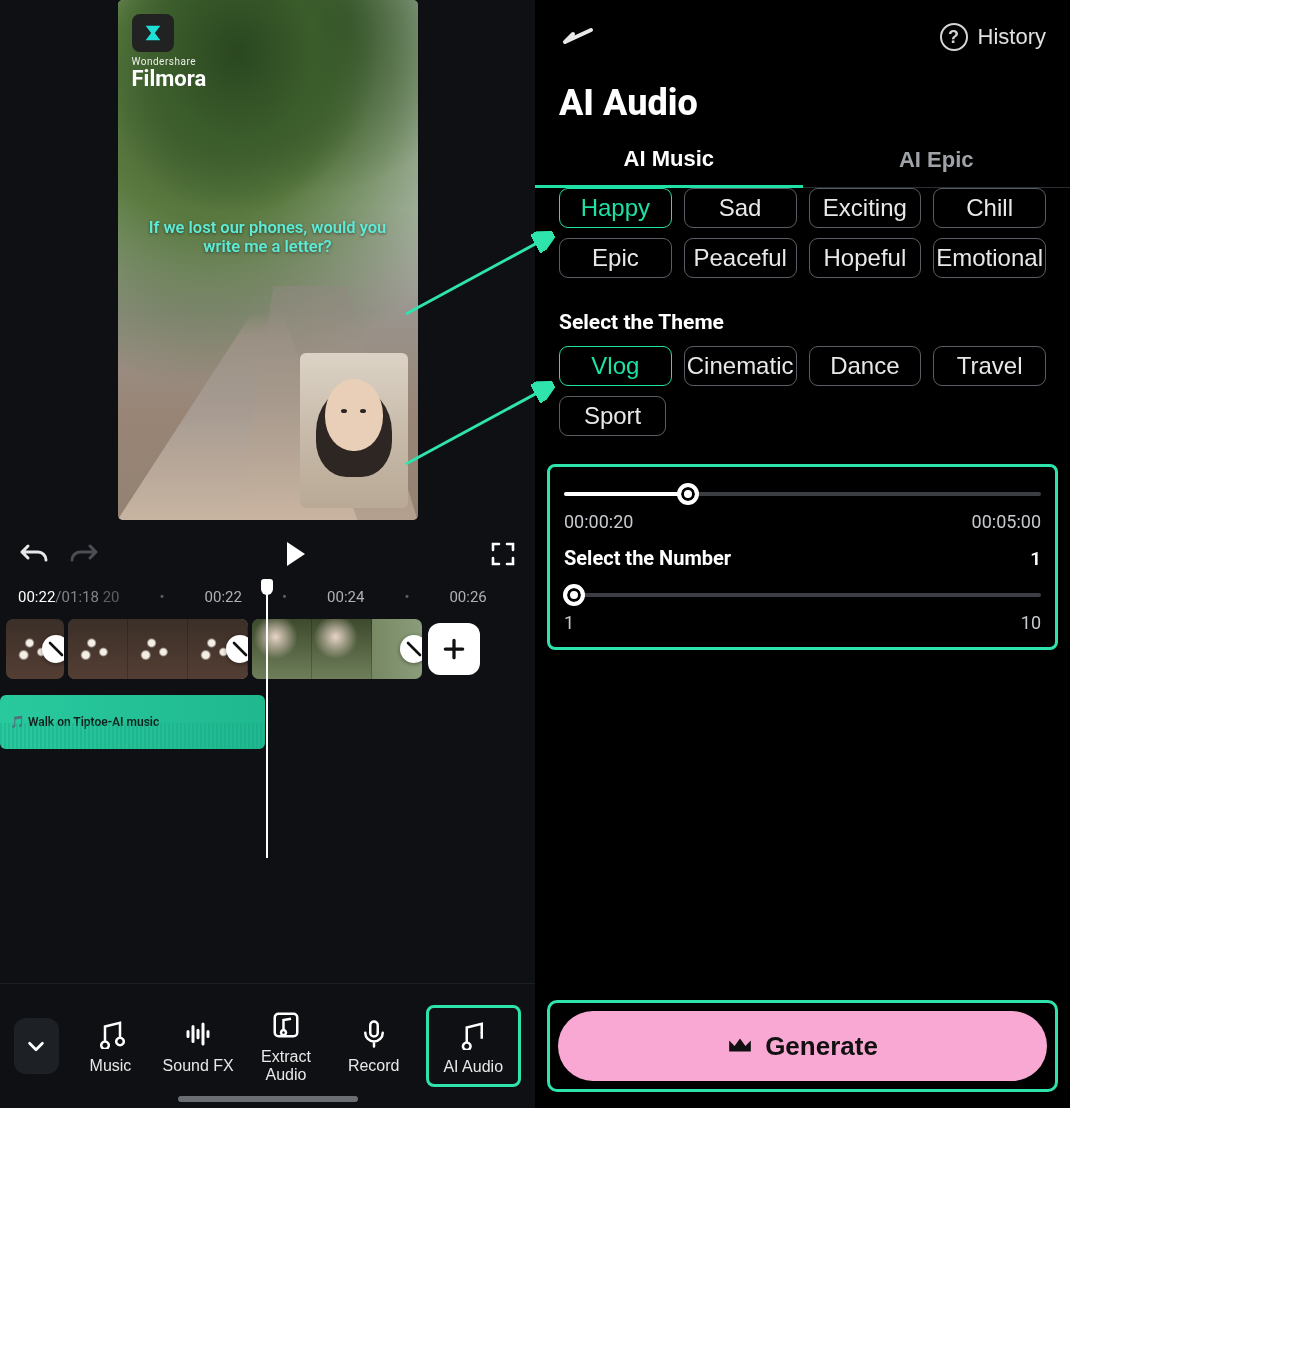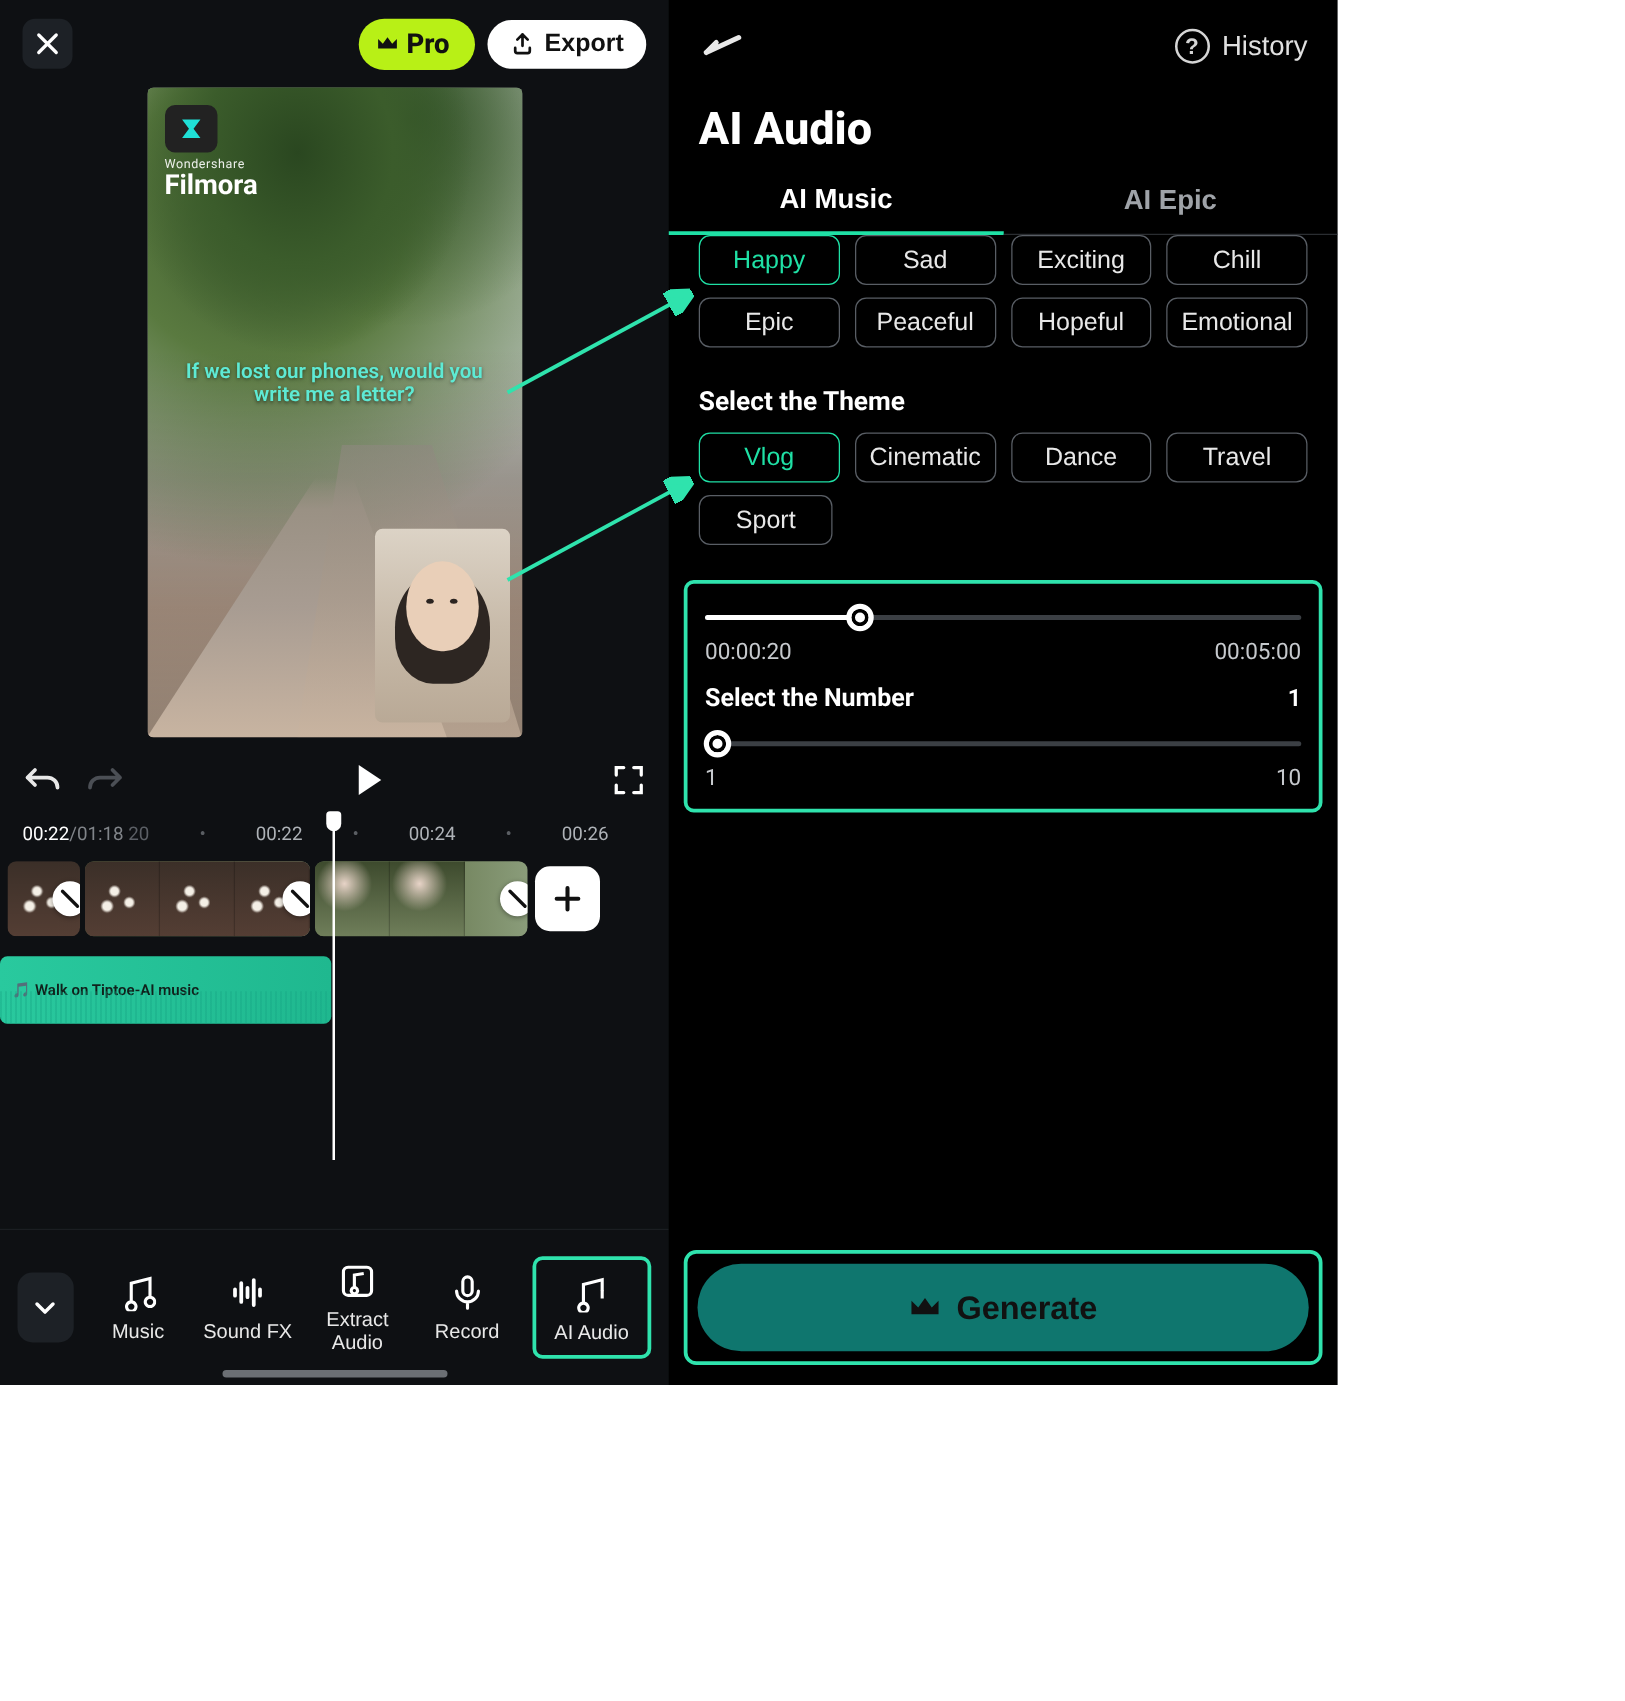--- a/index.html
+++ b/index.html
@@ -286,21 +286,21 @@
   .section-label {
     color:#fff; font-size:21px; font-weight:700;
     padding: 22px 24px 12px;
   }
   .chip-row {
     display:flex; gap:12px; padding: 0 24px 10px;
   }
   .chip {
     flex:1; height:40px; border:1.6px solid #595e65;
     border-radius:9px; display:flex; align-items:center; justify-content:center;
-    color:#e8e8e8; font-size:20px;
+    color:#e8e8e8; font-size:24px;
     background:none;
   }
   .chip.selected {
     border-color:#1fe0a5; color:#1fe0a5;
   }
 
   .sliders-box {
     margin: 18px 12px 0;
     border:3px solid #2fe3ad; border-radius:8px;
     padding: 12px 14px 14px;
@@ -331,50 +331,31 @@
     display:flex; justify-content:space-between; color:#c6c9cd; font-size:18px;
     margin-top:2px;
   }
 
   .generate-wrap {
     position:absolute; left:12px; right:12px; bottom:16px;
     border:3px solid #2fe3ad; border-radius:10px; padding:8px;
   }
   .generate-btn {
     width:100%; height:70px; border-radius:38px;
-    background:#0f766e; color:#111; font-size:26px; font-weight:800;
+    background:#f9a8d4; color:#111; font-size:26px; font-weight:800;
     display:flex; align-items:center; justify-content:center; gap:12px;
     border:none;
   }
 </style>
 </head>
 <body>
 
 <div class="app">
 
   <div class="left-pane">
-    <div class="top-bar">
-      <button class="close-btn">
-        <svg width="20" height="20" viewBox="0 0 20 20">
-            <path d="M3 3 L17 17 M17 3 L3 17" stroke="#fff" stroke-width="2.6" stroke-linecap="round"></path>
-          </svg>
-      </button>
-      <div class="pro-badge">
-        <svg class="crown" viewBox="0 0 24 18">
-            <path d="M2 14 L2 4 L7 9 L12 2 L17 9 L22 4 L22 14 Z" fill="#111"></path>
-          </svg>
-        <span>Pro</span>
-      </div>
-      <button class="export-btn">
-        <svg width="20" height="20" viewBox="0 0 24 24">
-            <path d="M12 3 L12 14 M12 3 L7 8 M12 3 L17 8 M5 16 v3 a2 2 0 0 0 2 2 h10 a2 2 0 0 0 2 -2 v-3" stroke="#111" stroke-width="2.6" fill="none" stroke-linecap="round" stroke-linejoin="round"></path>
-          </svg>
-        <span>Export</span>
-      </button>
-    </div>
 
     <div class="preview-wrap">
       <div class="preview">
         <div class="preview-bg"></div>
         <div class="tree-blob"></div>
         <div class="road"></div>
         <div class="sidewalk"></div>
         <div class="watermark">
           <div class="brand-icon">
             <svg width="22" height="22" viewBox="0 0 24 24">

